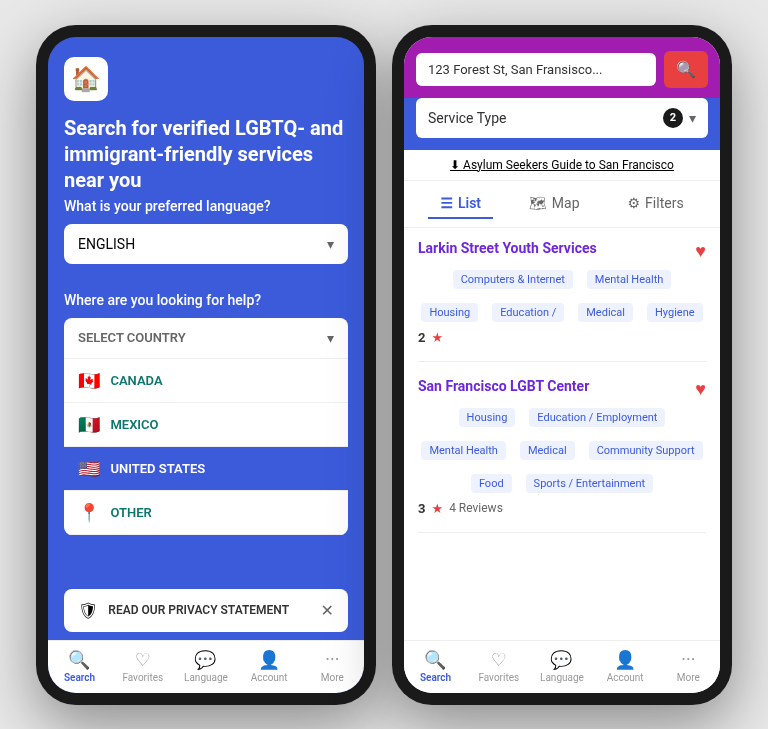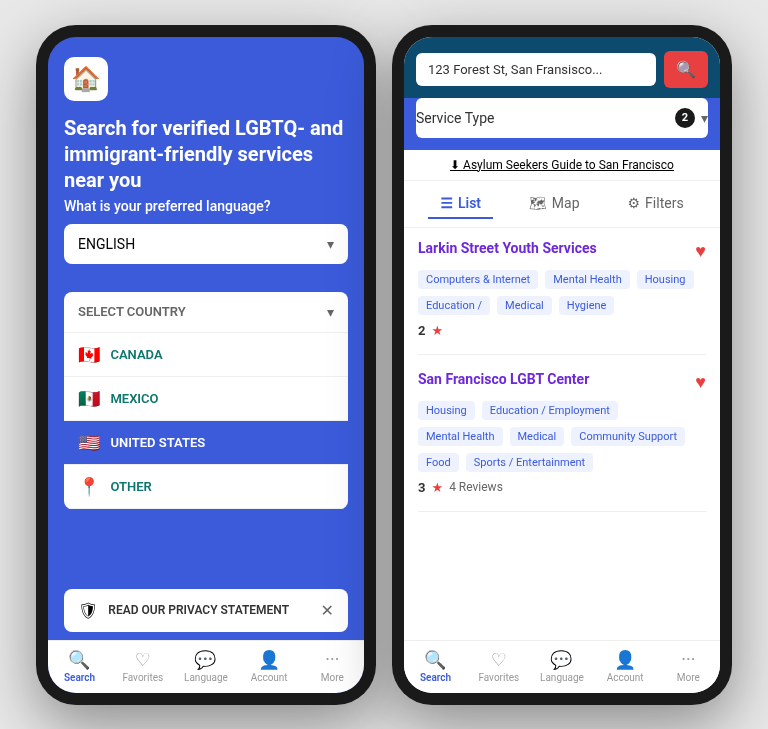--- a/index.html
+++ b/index.html
@@ -192,21 +192,21 @@
     .nav-label.active {
       color: #3b5bdb;
       font-weight: 600;
     }
 
     
     .right-screen {
       background: white;
     }
     .search-bar {
-      background: #0c4a6e;
+      background: #a21caf;
       padding: 14px 12px 10px;
       display: flex;
       gap: 8px;
       align-items: center;
     }
     .search-input-wrap {
       flex: 1;
       background: white;
       border-radius: 6px;
       padding: 9px 12px;
@@ -225,21 +225,21 @@
       font-size: 16px;
       cursor: pointer;
     }
     .service-type-bar {
       background: #3b5bdb;
       padding: 0 12px 12px;
     }
     .service-type-wrap {
       background: white;
       border-radius: 6px;
-      padding: 10px 0;
+      padding: 10px 12px;
       display: flex;
       align-items: center;
       justify-content: space-between;
     }
     .service-type-text {
       font-size: 14px;
       color: #333;
     }
     .service-badge-wrap {
       display: flex;
@@ -311,22 +311,23 @@
       color: #6d28d9;
     }
     .heart-btn {
       font-size: 18px;
       color: #e84040;
       cursor: pointer;
     }
     .tags-wrap {
       display: flex;
       flex-wrap: wrap;
-      gap: 7px;
+      gap: 14px;
       margin-bottom: 8px;
+      justify-content: center;
     }
     .tag {
       background: #eef2ff;
       color: #3b5bdb;
       border-radius: 4px;
       padding: 3px 8px;
       font-size: 11px;
     }
     .rating-row {
       display: flex;
@@ -361,20 +362,21 @@
         </div>
         <div class="hero-title">Search for verified LGBTQ- and immigrant-friendly services near you</div>
         <div class="section-label">What is your preferred language?</div>
         <div class="dropdown">
           <span class="dropdown-text">ENGLISH</span>
           <span class="chevron">▾</span>
         </div>
       </div>
 
       <div class="left-content">
+        <div class="where-label">Where are you looking for help?</div>
         <div class="country-dropdown">
           <div class="country-header">
             <span class="country-header-text">SELECT COUNTRY</span>
             <span class="chevron">▾</span>
           </div>
           <div class="country-item">
             <span class="flag">🇨🇦</span>
             <span class="country-name">CANADA</span>
           </div>
           <div class="country-item">

